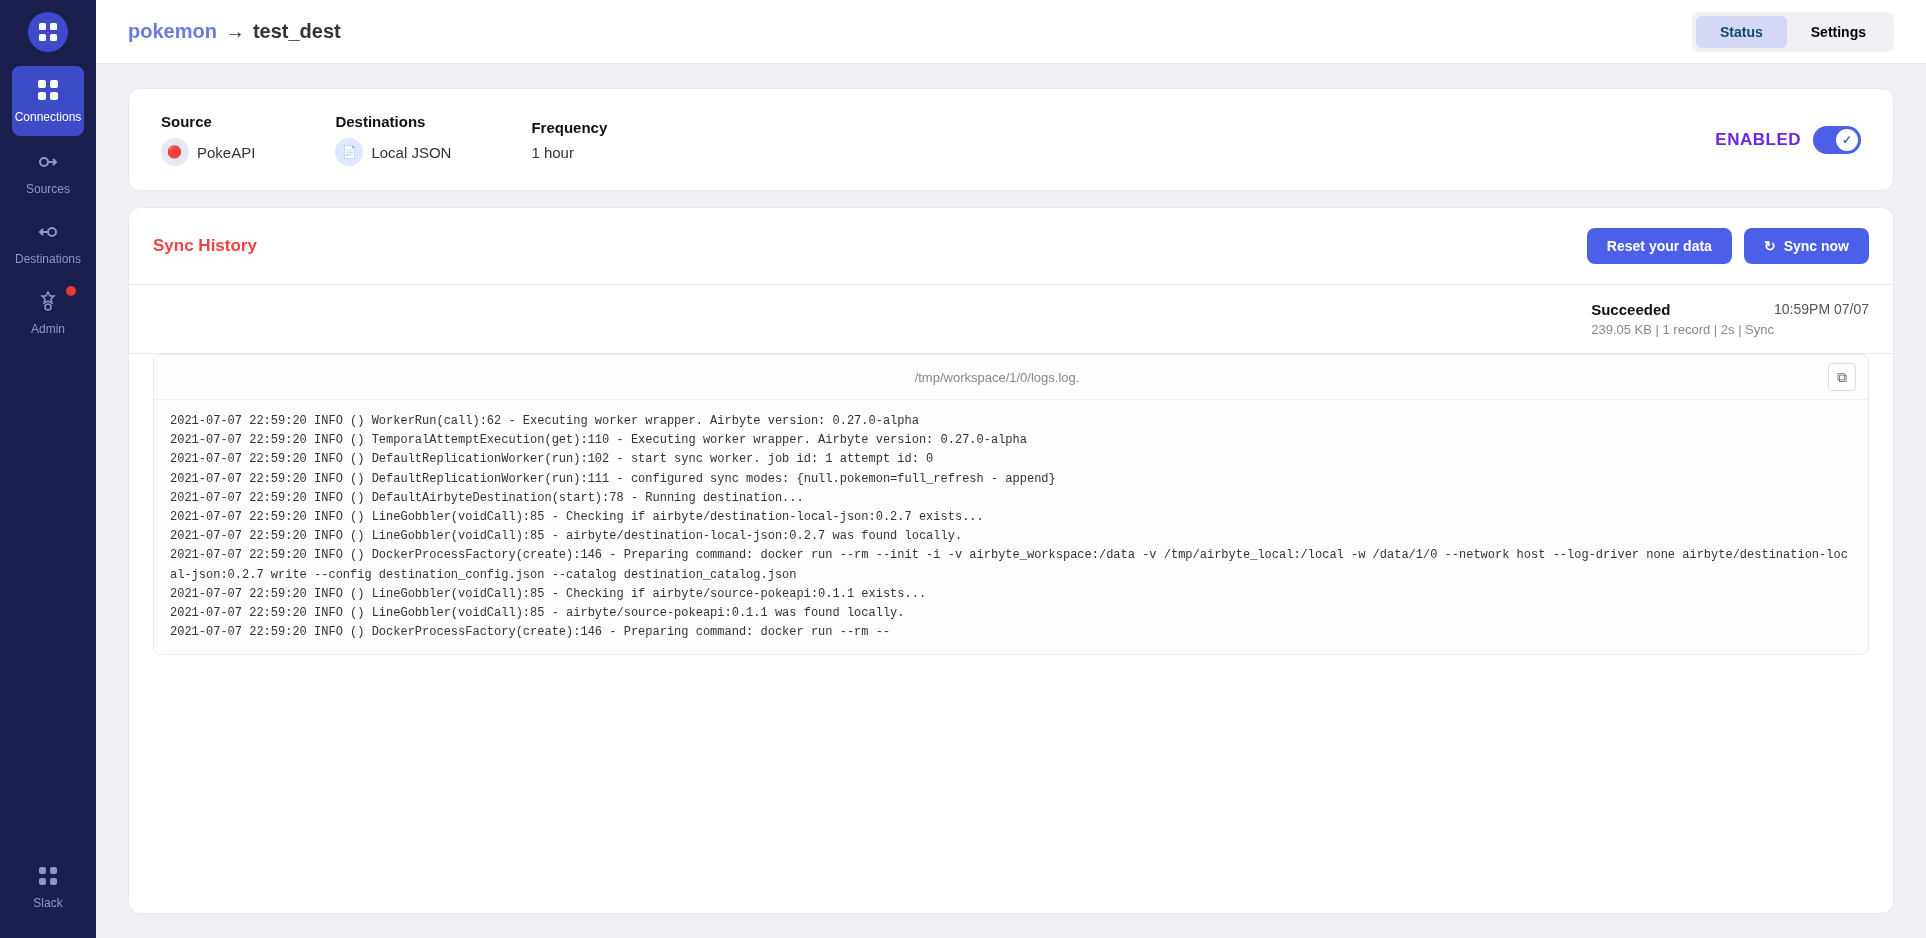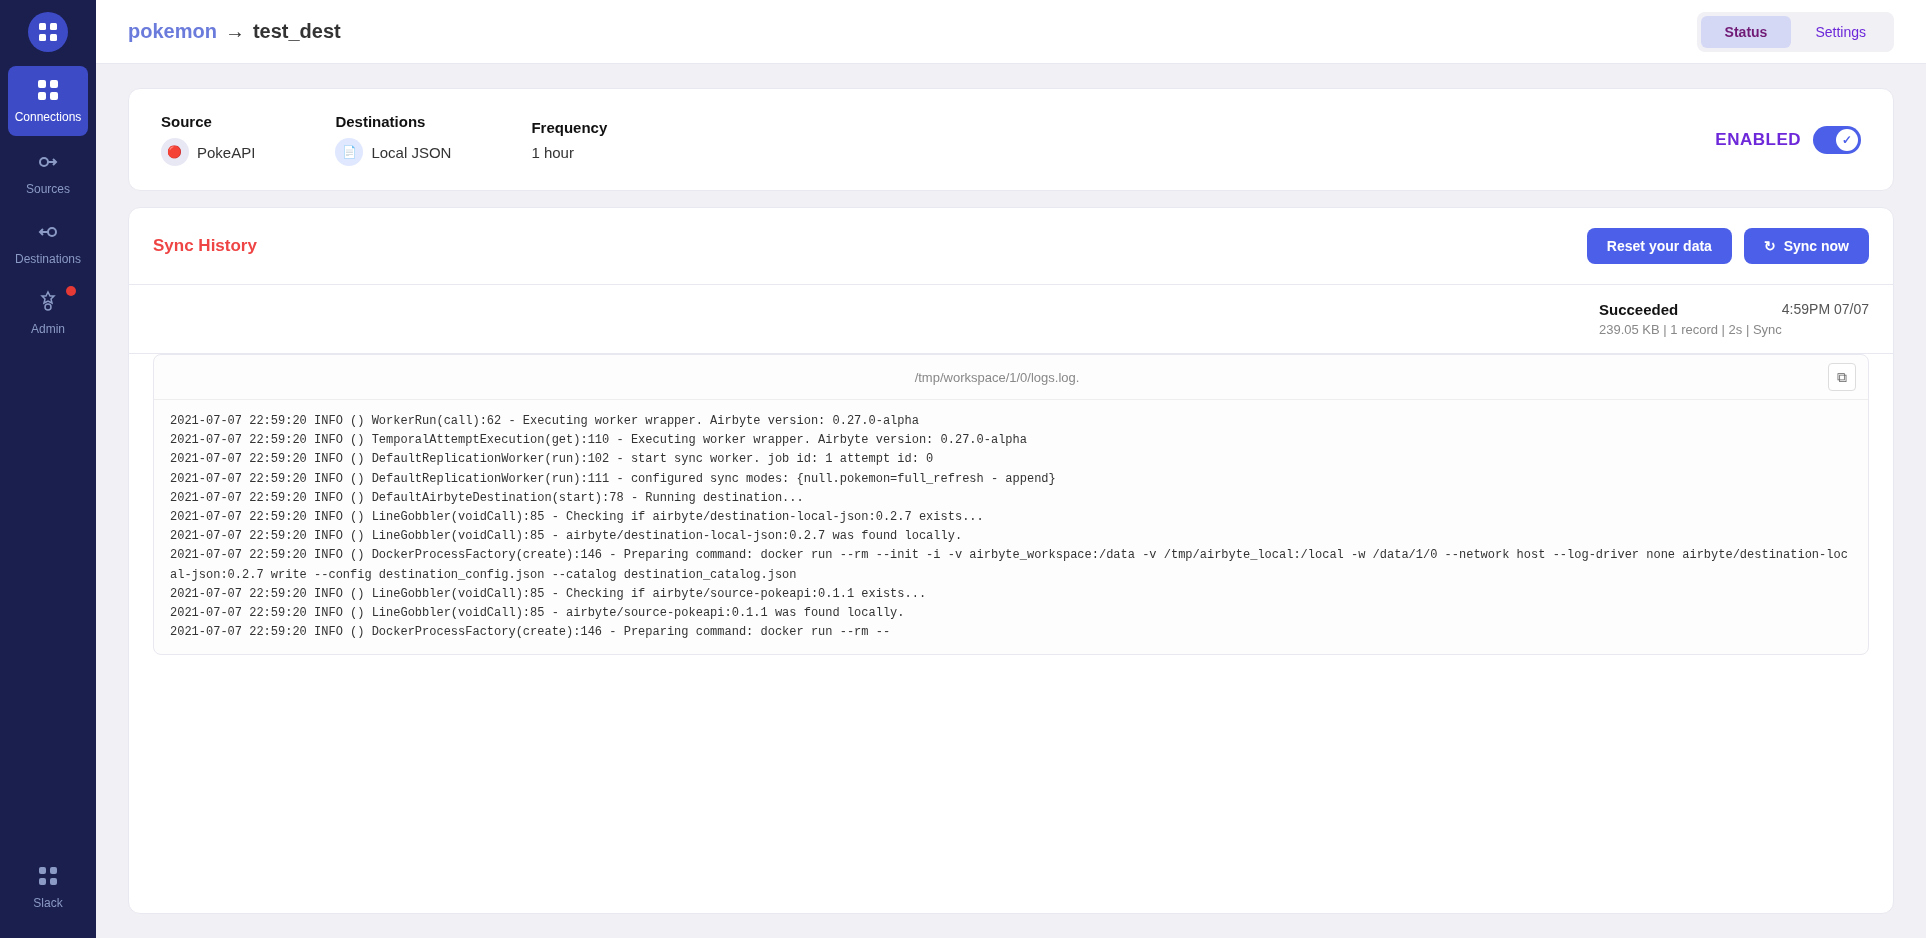--- a/index.html
+++ b/index.html
@@ -45,21 +45,21 @@
       color: #8b9ac4;
       font-size: 12px;
       font-weight: 500;
       position: relative;
     }
     .sidebar-item.active {
       background: #3d4bc7;
       color: white;
       border-radius: 8px;
       margin: 2px 8px;
-      width: 80px;
+      width: 72px;
     }
     .sidebar-item .icon {
       font-size: 22px;
       line-height: 1;
     }
     .sidebar-badge {
       position: absolute;
       top: 8px;
       right: 20px;
       width: 10px;
@@ -113,29 +113,29 @@
       display: flex;
       gap: 0;
       background: #f0f0f5;
       border-radius: 8px;
       padding: 4px;
     }
     .header-tab {
       padding: 8px 24px;
       border-radius: 6px;
       font-size: 14px;
-      font-weight: 400;
-      cursor: pointer;
-      color: #6d28d9;
+      font-weight: 700;
+      cursor: pointer;
+      color: #000000;
       border: none;
       background: transparent;
     }
     .header-tab.active {
       background: #d4d8f5;
-      color: #701a75;
+      color: #0c4a6e;
       font-weight: 600;
     }
 
     
     .content {
       flex: 1;
       padding: 24px 32px;
       overflow-y: auto;
       display: flex;
       flex-direction: column;
@@ -417,21 +417,21 @@
           </button>
         </div>
       </div>
 
       <div class="sync-record">
         <div class="sync-record-header">
           <div>
             <div class="sync-status">Succeeded</div>
             <div class="sync-meta">239.05 KB | 1 record | 2s | Sync</div>
           </div>
-          <div class="sync-time">4:59PM 07/07</div>
+          <div class="sync-time">10:59PM 07/07</div>
         </div>
       </div>
 
       <div class="log-area">
         <div class="log-path-bar">
           <span class="log-path">/tmp/workspace/1/0/logs.log.</span>
           <button class="log-copy-btn">
             <span>⧉</span>
           </button>
         </div>

